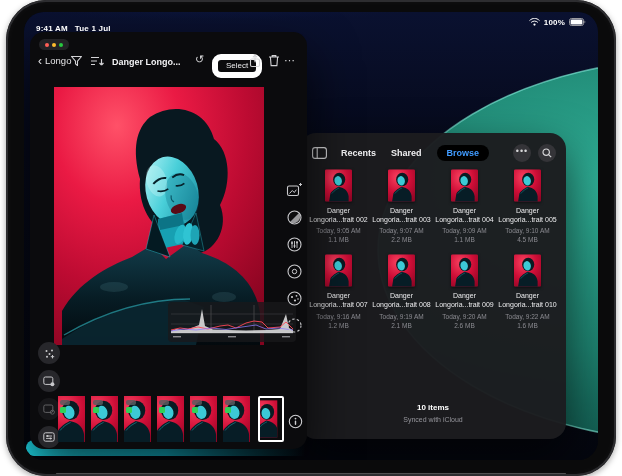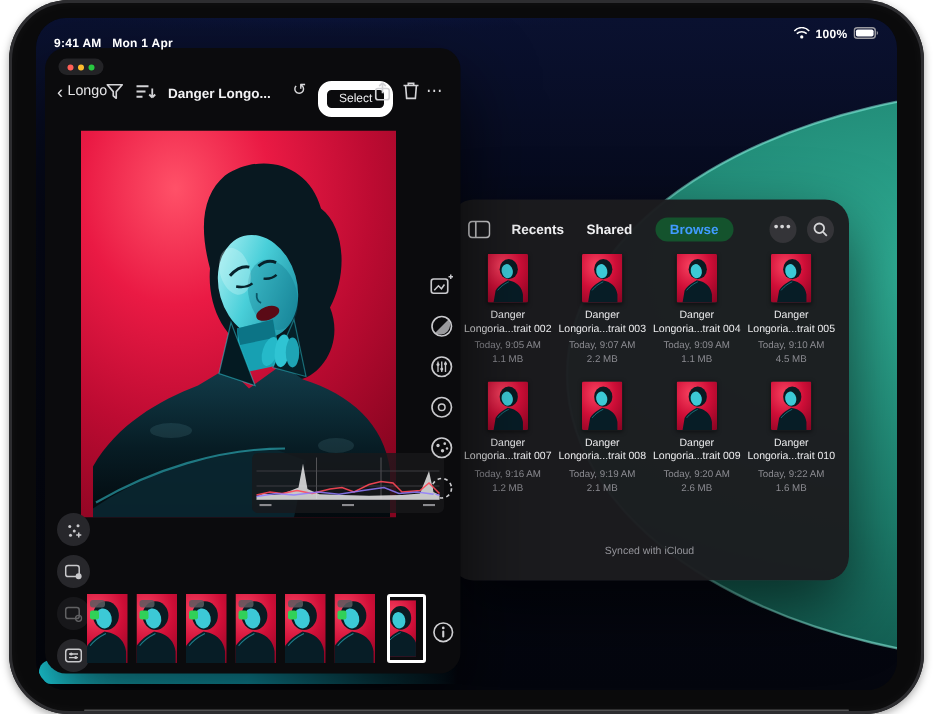--- a/index.html
+++ b/index.html
@@ -21,26 +21,26 @@
           background:linear-gradient(90deg,#1fe6f6 0%,#14c6e0 45%,rgba(12,90,130,0) 90%); }
 
   
   .status-bar { position:absolute; top:3px; left:0; right:0; height:14px; z-index:4;
           display:flex; justify-content:space-between; align-items:center; padding:0 12px;
           color:#fff; font-size:8px; font-weight:700; letter-spacing:.2px; }
   .sb-left { display:flex; gap:7px;margin-top:12px; }
   .sb-right { display:flex; gap:4px; align-items:center;text-align:center; }
 
   
-  .browser-panel { position:absolute; left:276px; top:121px; width:266px; height:254px; z-index:2;
+  .browser-panel { position:absolute; left:276px; top:121px; width:266px; height:306px; z-index:2;
           background:rgba(28,28,31,.97); border-radius:16px; box-shadow:0 18px 45px rgba(0,0,0,.6); }
   .p-header { position:absolute; top:9px; left:12px; right:10px; height:22px; display:flex; align-items:center; }
   .p-tabs { display:flex; align-items:center; gap:15px; margin-left:14px; }
   .p-tab { color:#f0f0f2; font-size:9px; font-weight:700; cursor:default; }
-  .p-tab.active { background:#14532d; color:#409bff; padding:3px 10px; border-radius:11px; }
+  .p-tab.active { background:#000000; color:#409bff; padding:3px 10px; border-radius:11px; }
   .p-hspacer { flex:1; }
   .p-circle { width:18px; height:18px; border-radius:50%; background:#343438; display:flex;
           align-items:center; justify-content:center; margin-left:7px; color:#d6d6d8; }
   .more-dots { font-size:9px; letter-spacing:1px; color:#d6d6d8; line-height:1; padding-bottom:3px;}
 
   .p-grid { position:absolute; top:36px; left:7px; right:7px; }
   .p-row { display:flex; }
   .p-row + .p-row { margin-top:10px; }
   .p-cell { width:63px; text-align:center; }
   .p-thumb { width:27px; height:33px; margin:0 auto; border-radius:1.5px; overflow:hidden;
@@ -143,21 +143,21 @@
         <rect width="574" height="448" fill="url(#wbg)"></rect>
         <ellipse cx="250" cy="6" rx="330" ry="62" fill="url(#wglow)"></ellipse>
         <ellipse cx="676" cy="238" rx="322" ry="192" fill="url(#wteal)" stroke="#7df0dd" stroke-opacity="0.55" stroke-width="1.6"></ellipse>
         <ellipse cx="676" cy="238" rx="322" ry="192" fill="none" stroke="#b9fff0" stroke-opacity="0.25" stroke-width="0.6"></ellipse>
       </svg>
       <div class="cyan-bar"></div>
 
       <div class="status-bar">
         <div class="sb-left">
           <span>9:41 AM</span>
-          <span>Mon 1 Apr</span>
+          <span>Tue 1 Jul</span>
         </div>
         <div class="sb-right">
           <svg width="11" height="8" viewBox="0 0 11 8">
             <path d="M0.5 2.6 C2 1 4 0.4 5.5 0.4 C7 0.4 9 1 10.5 2.6" stroke="#fff" stroke-width="1" fill="none"></path>
             <path d="M2.2 4.4 C3.2 3.5 4.4 3.1 5.5 3.1 C6.6 3.1 7.8 3.5 8.8 4.4" stroke="#fff" stroke-width="1" fill="none"></path>
             <circle cx="5.5" cy="6.6" r="1.1" fill="#fff"></circle>
           </svg>
           <span>100%</span>
           <svg width="17" height="8" viewBox="0 0 17 8">
             <rect x="0.5" y="0.5" width="14" height="7" rx="2" stroke="#9a9aa0" fill="none"></rect>
@@ -311,20 +311,21 @@
                 </div>
               <div class="f-meta">
                   <div>Today, 9:22 AM</div>
                   <div>1.6 MB</div>
                 </div>
             </div>
           </div>
         </div>
 
         <div class="p-footer">
+          <div class="f-count">10 items</div>
           <div class="f-sync">Synced with iCloud</div>
         </div>
       </div>
 
       <div class="editor-window">
         <div class="win-controls">
           <span class="wc-dot" style="background:#ff5f57"></span>
           <span class="wc-dot" style="background:#febc2e"></span>
           <span class="wc-dot" style="background:#28c840"></span>
         </div>

